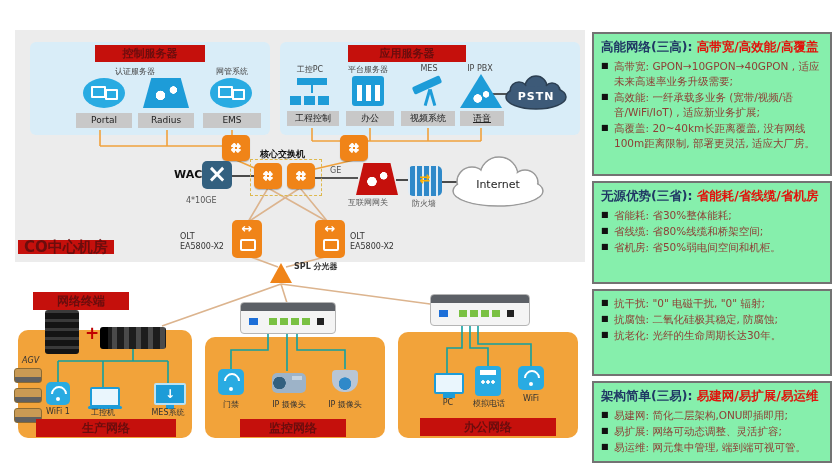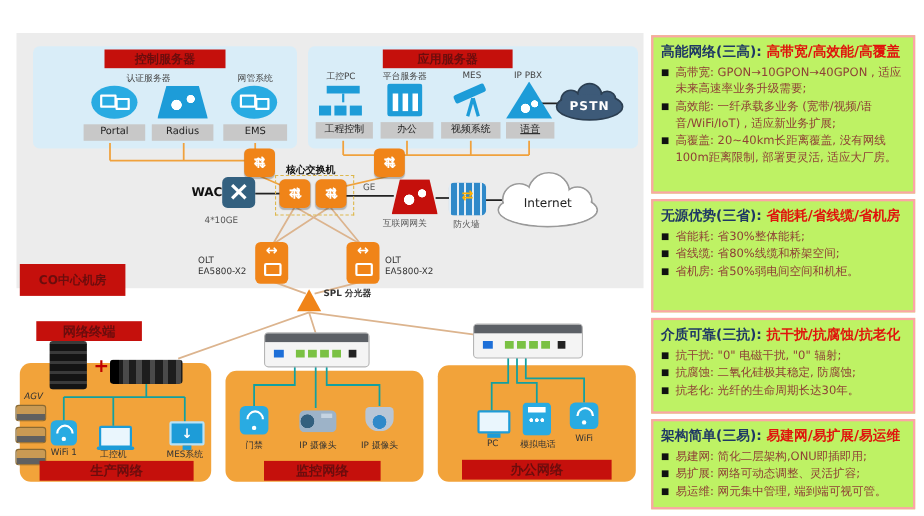--- a/index.html
+++ b/index.html
@@ -14,21 +14,21 @@
   .blue-right{left:280px;top:42px;width:300px;height:93px;}
   .orange-panel{background:#f2a33a;border-radius:10px;}
   .panel-prod{left:18px;top:330px;width:174px;height:108px;}
   .panel-mon{left:205px;top:337px;width:180px;height:101px;}
   .panel-off{left:398px;top:332px;width:180px;height:106px;}
 
   
   .red-banner{background:#c5100c;color:#6b0d0d;font-weight:bold;text-align:left;display:flex;align-items:center;justify-content:center;}
   .banner-sm{font-size:11px;height:17px;}
   .banner-lg{font-size:12px;height:18px;}
-  .co-label{left:18px;top:240px;width:96px;height:29px;font-size:11px;}
+  .co-label{left:18px;top:240px;width:96px;height:14px;font-size:15px;}
   .graybox{background:#c8c8c8;color:#222;font-size:9px;text-align:center;line-height:15px;height:15px;}
   .minilabel{font-size:8px;color:#444;text-align:center;white-space:nowrap;}
   .darklabel{font-size:8px;color:#333;text-align:center;white-space:nowrap;}
 
   
   .router{width:28px;height:26px;background:#f08418;border-radius:5px;box-shadow:0 1px 1px rgba(0,0,0,.25);}
   .router::before,.router::after{content:"⇄";position:absolute;left:0;right:0;top:50%;margin-top:-9px;text-align:center;color:#fff;font-size:13px;font-weight:bold;line-height:18px;}
   .router::after{transform:rotate(90deg);}
   .wac-ic{width:30px;height:28px;background:#33607f;border-radius:5px;}
   .wac-ic::before{content:"×";position:absolute;left:0;right:0;top:0;bottom:0;color:#fff;font-size:24px;font-weight:bold;text-align:center;line-height:26px;}
@@ -69,21 +69,21 @@
   .pcmon-ic{width:26px;height:17px;border:2px solid #1d9cd8;background:#eaf6fd;border-radius:2px;}
   .pcmon-ic::after{content:"";position:absolute;left:7px;bottom:-6px;width:12px;height:4px;background:#1d9cd8;}
   .agv{width:26px;height:13px;border-radius:3px;background:linear-gradient(180deg,#c99a54 0 60%,#606060 60% 100%);border:1px solid #8a6a33;}
   .plus-sign{font-size:17px;font-weight:bold;color:#c00000;}
 
   
   .cloud-text{font-size:11px;color:#222;text-align:center;}
   .pstn-text{font-size:11px;color:#fff;font-weight:bold;text-align:center;letter-spacing:1px;}
 
   
-  .feat{left:592px;width:240px;background:#bef264;border:2px solid #fca5a5;box-sizing:border-box;padding:5px 7px 4px 7px;}
+  .feat{left:592px;width:240px;background:#86efac;border:2px solid #737373;box-sizing:border-box;padding:5px 7px 4px 7px;}
   .ptitle{font-size:12.5px;font-weight:bold;white-space:nowrap;margin-bottom:3px;}
   .ptitle .pre{color:#1f3864;}
   .ptitle .hl{color:#e0140c;}
   .bullet{position:relative;padding-left:13px;font-size:10.5px;line-height:1.42;color:#8e4036;margin-bottom:1px;}
   .bullet::before{content:"■";position:absolute;left:0;top:1px;color:#111;font-size:8px;}
 
   .small-bold{font-weight:bold;font-size:9px;color:#111;white-space:nowrap;}
   .olt-text{font-size:8px;color:#333;line-height:1.25;}
 </style>
 </head>
@@ -258,23 +258,20 @@
   <div class="abs z2 feat" style="top:181px;height:103px;">
     <div class="ptitle">
       <span class="pre">无源优势(三省): </span><span class="hl">省能耗/省线缆/省机房</span>
     </div>
     <div class="bullet">省能耗:  省30%整体能耗;</div>
     <div class="bullet">省线缆:  省80%线缆和桥架空间;</div>
     <div class="bullet">省机房:  省50%弱电间空间和机柜。</div>
   </div>
 
   <div class="abs z2 feat" style="top:289px;height:87px;">
-    <div class="ptitle">
-      <span class="pre">介质可靠(三抗): </span><span class="hl">抗干扰/抗腐蚀/抗老化</span>
-    </div>
     <div class="bullet">抗干扰: "0" 电磁干扰, "0" 辐射;</div>
     <div class="bullet">抗腐蚀: 二氧化硅极其稳定, 防腐蚀;</div>
     <div class="bullet">抗老化: 光纤的生命周期长达30年。</div>
   </div>
 
   <div class="abs z2 feat" style="top:381px;height:82px;">
     <div class="ptitle">
       <span class="pre">架构简单(三易): </span><span class="hl">易建网/易扩展/易运维</span>
     </div>
     <div class="bullet">易建网: 简化二层架构,ONU即插即用;</div>

